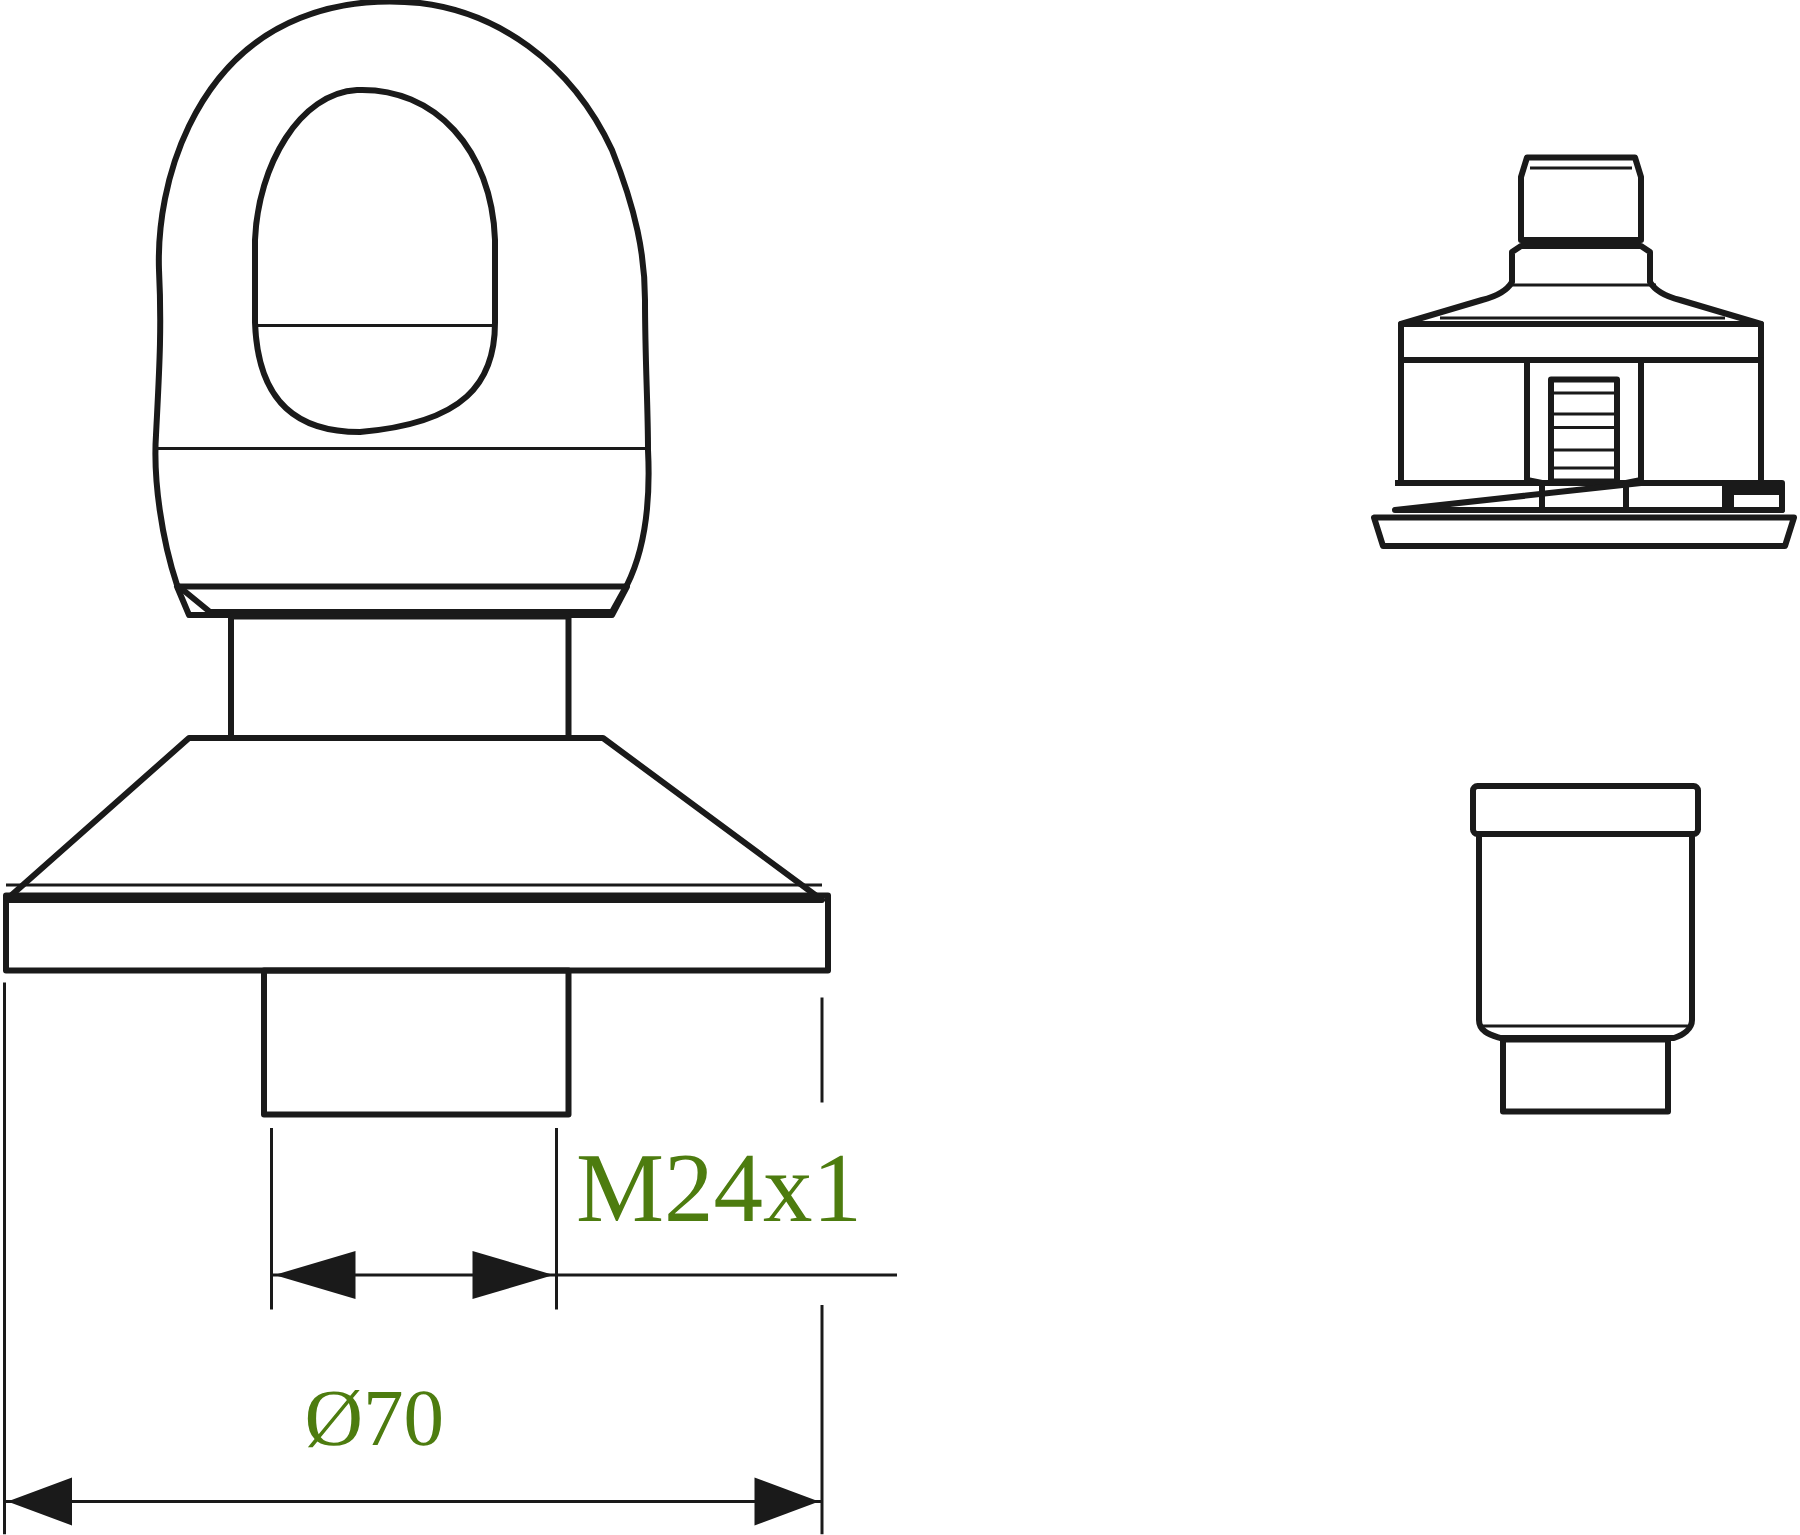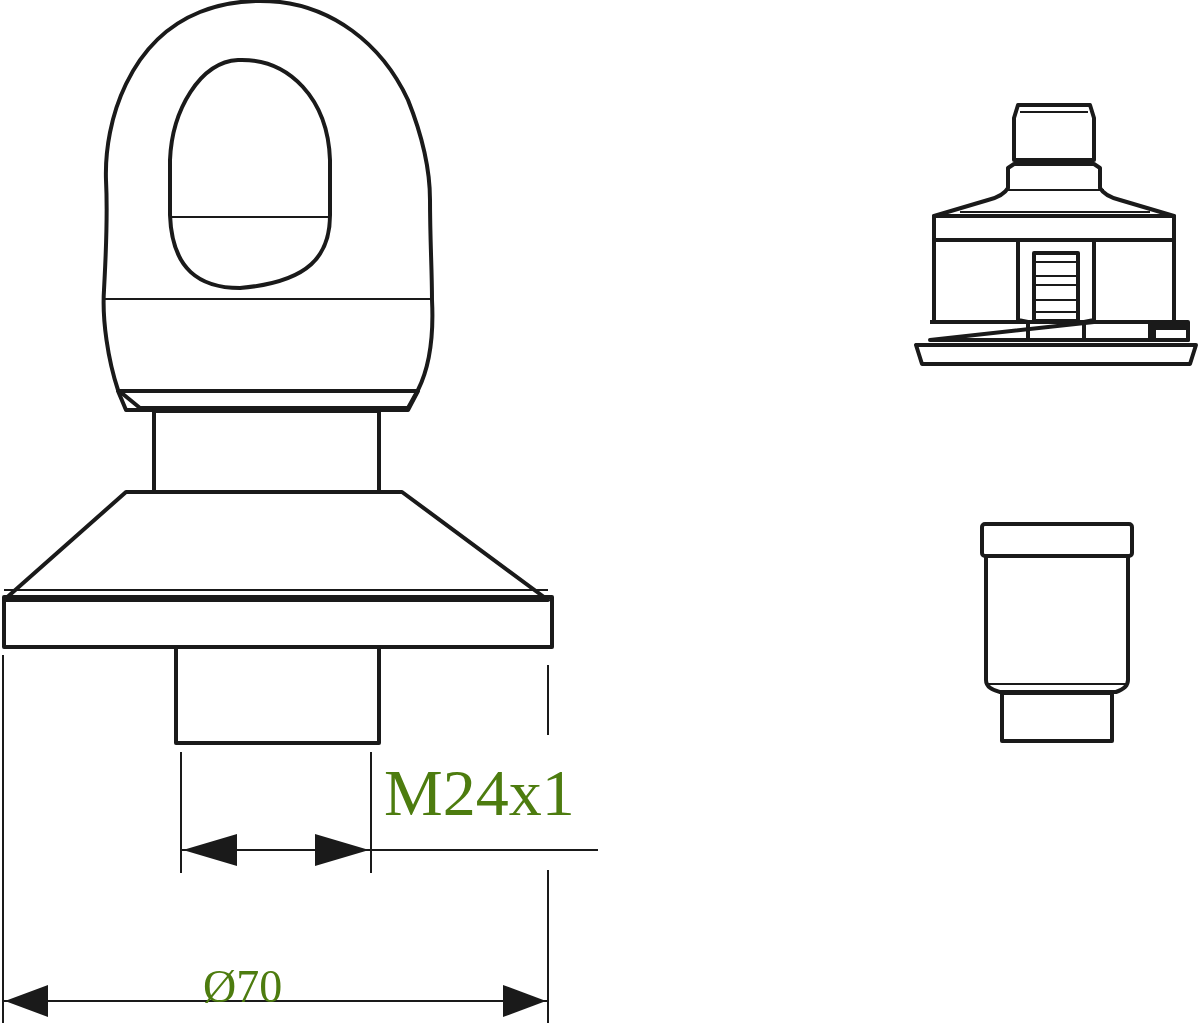--- a/index.html
+++ b/index.html
@@ -85,13 +85,13 @@
 
   <g>
     <rect class="ln" x="982" y="524" width="150" height="32" rx="3"></rect>
     <path class="ln" d="M986,556 L986,680 C986,688 994,690 1000,692 L1116,692 C1122,690 1128,686 1128,680 L1128,556"></path>
     <line class="thin" x1="988" y1="684" x2="1126" y2="684"></line>
     <rect class="ln" x="1002" y="693" width="110" height="48"></rect>
   </g>
 </svg>
 
 <span class="label" style="left:384px; top:760px; font-size:66px;">M24x1</span>
-<span class="label" style="left:203px; top:964px; font-size:46px;">Ø70</span>
+<span class="label" style="left:203px; top:918px; font-size:54px;">Ø70</span>
 
 </body></html>

